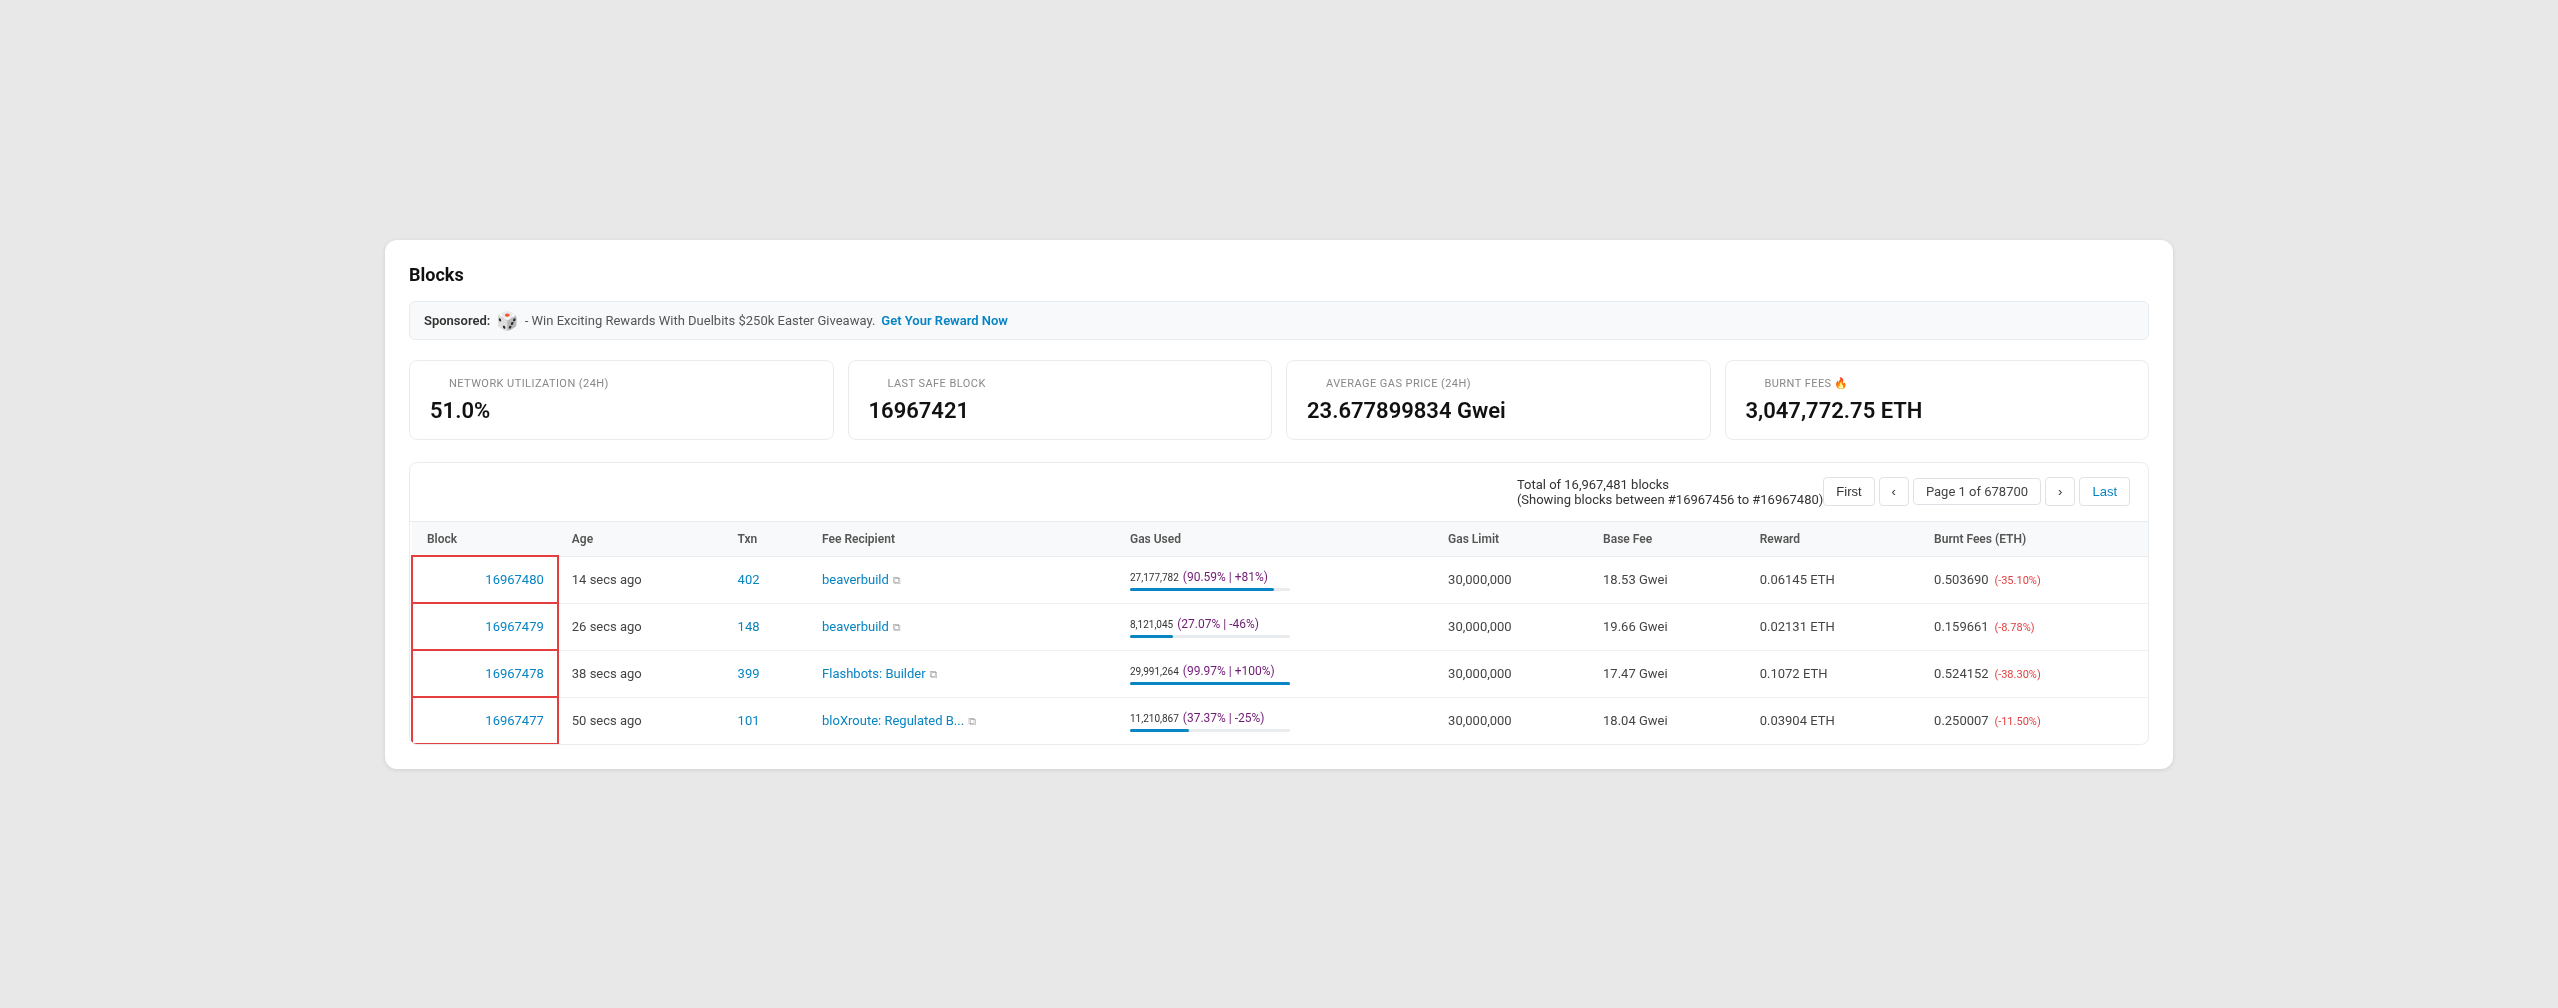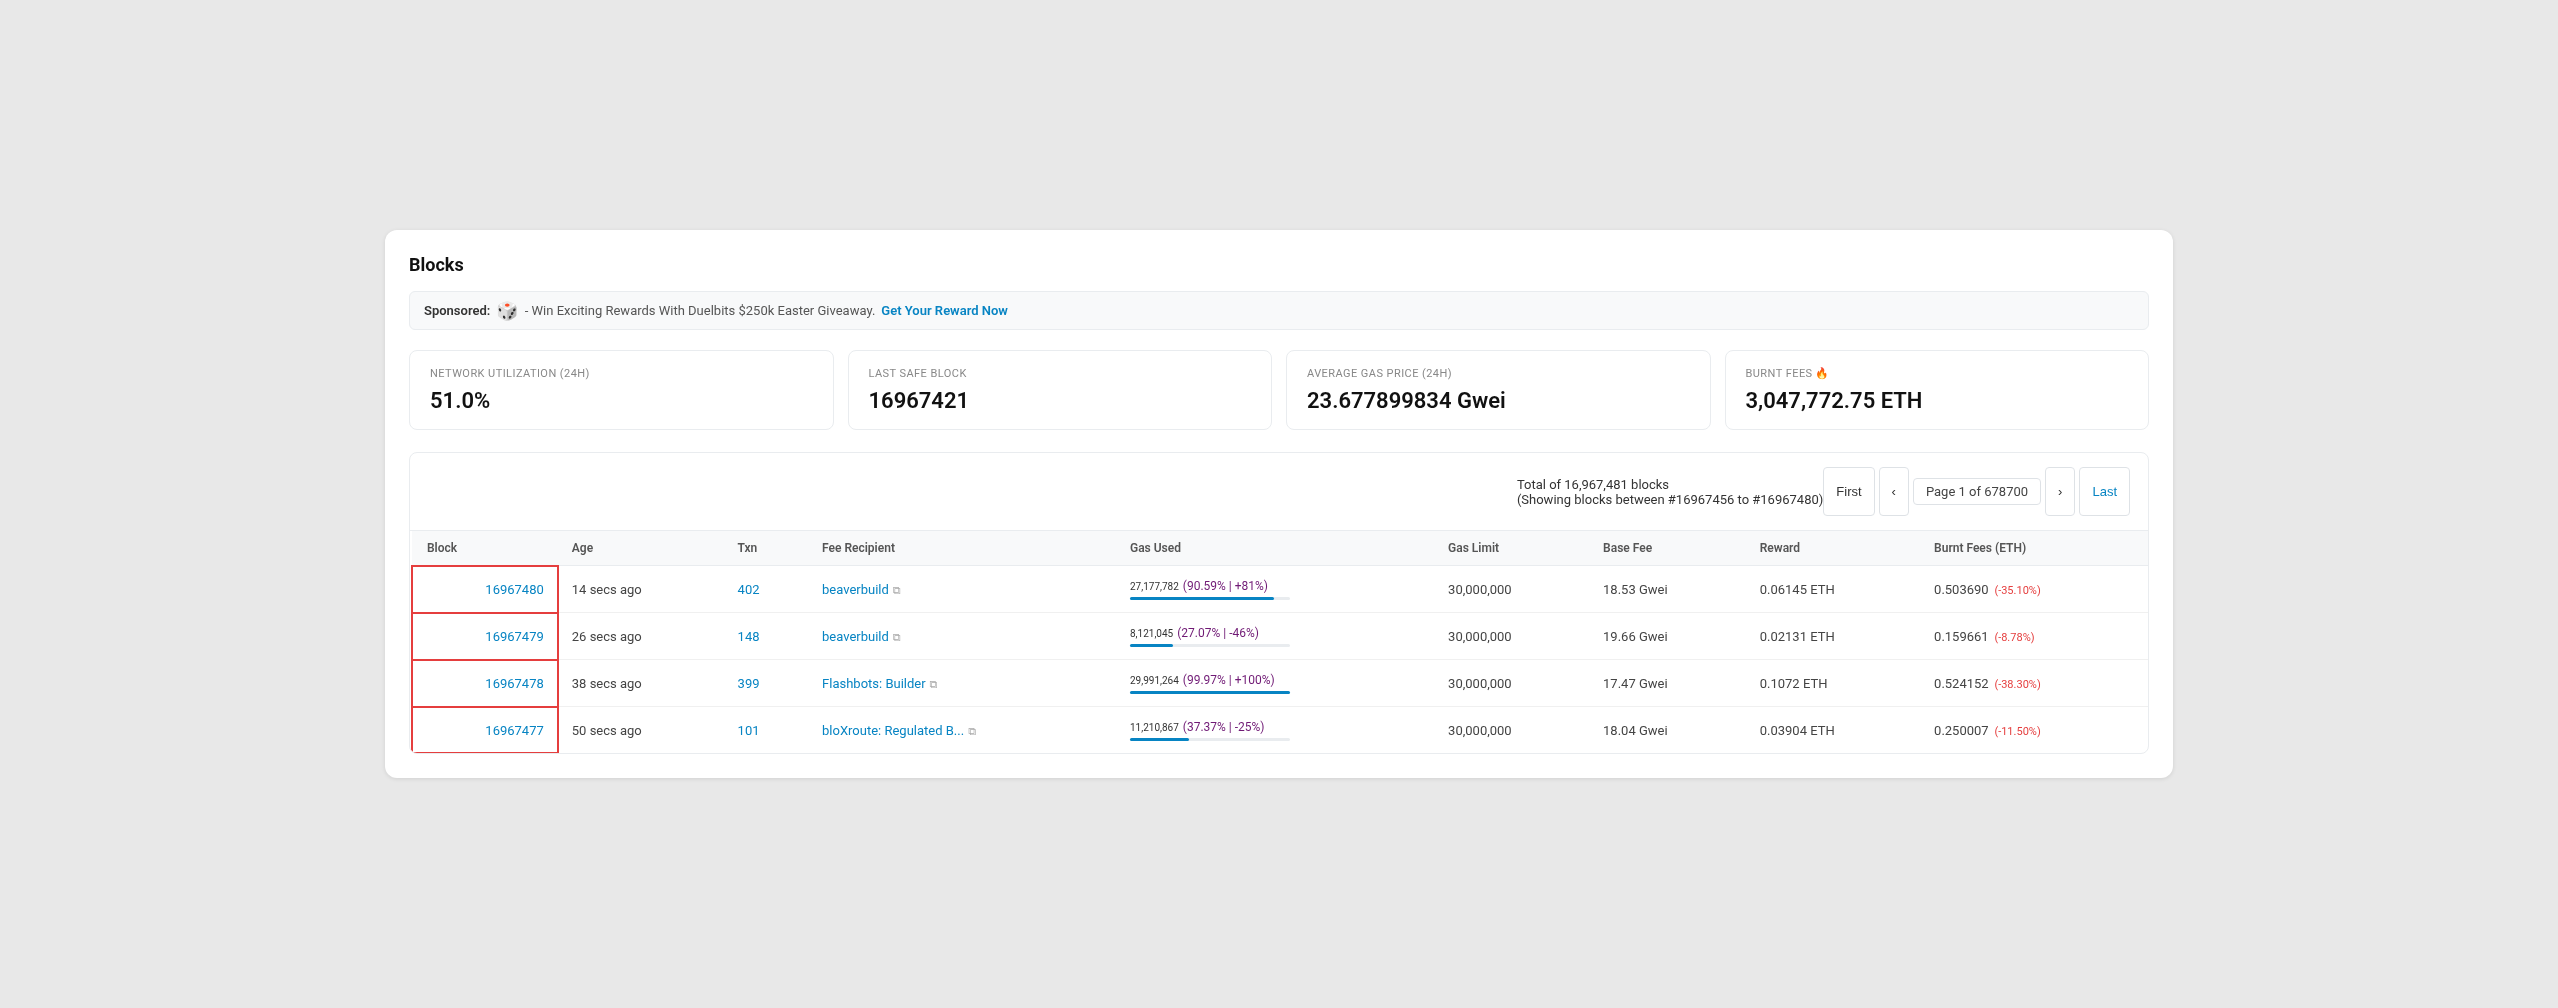--- a/index.html
+++ b/index.html
@@ -53,20 +53,21 @@
       border: 1px solid #e9ecef;
       border-radius: 8px;
       padding: 16px 20px;
     }
     .stat-label {
       font-size: 11px;
       color: #888;
       text-transform: uppercase;
       letter-spacing: 0.04em;
       margin-bottom: 8px;
+      margin-left: 19px;
     }
     .stat-value {
       font-size: 22px;
       font-weight: 600;
       color: #111;
     }
     .table-section {
       border: 1px solid #e9ecef;
       border-radius: 8px;
       overflow: hidden;
@@ -77,21 +78,21 @@
       align-items: center;
       padding: 14px 18px;
       border-bottom: 1px solid #e9ecef;
     }
     .pagination {
       display: flex;
       align-items: center;
       gap: 4px;
     }
     .page-btn {
-      padding: 16px 12px;
+      padding: 6px 12px;
       border: 1px solid #dee2e6;
       border-radius: 4px;
       background: #fff;
       font-size: 13px;
       color: #333;
       cursor: pointer;
     }
     .page-btn.active-nav { color: #0784c3; }
     .page-info-text {
       padding: 5px 12px;

